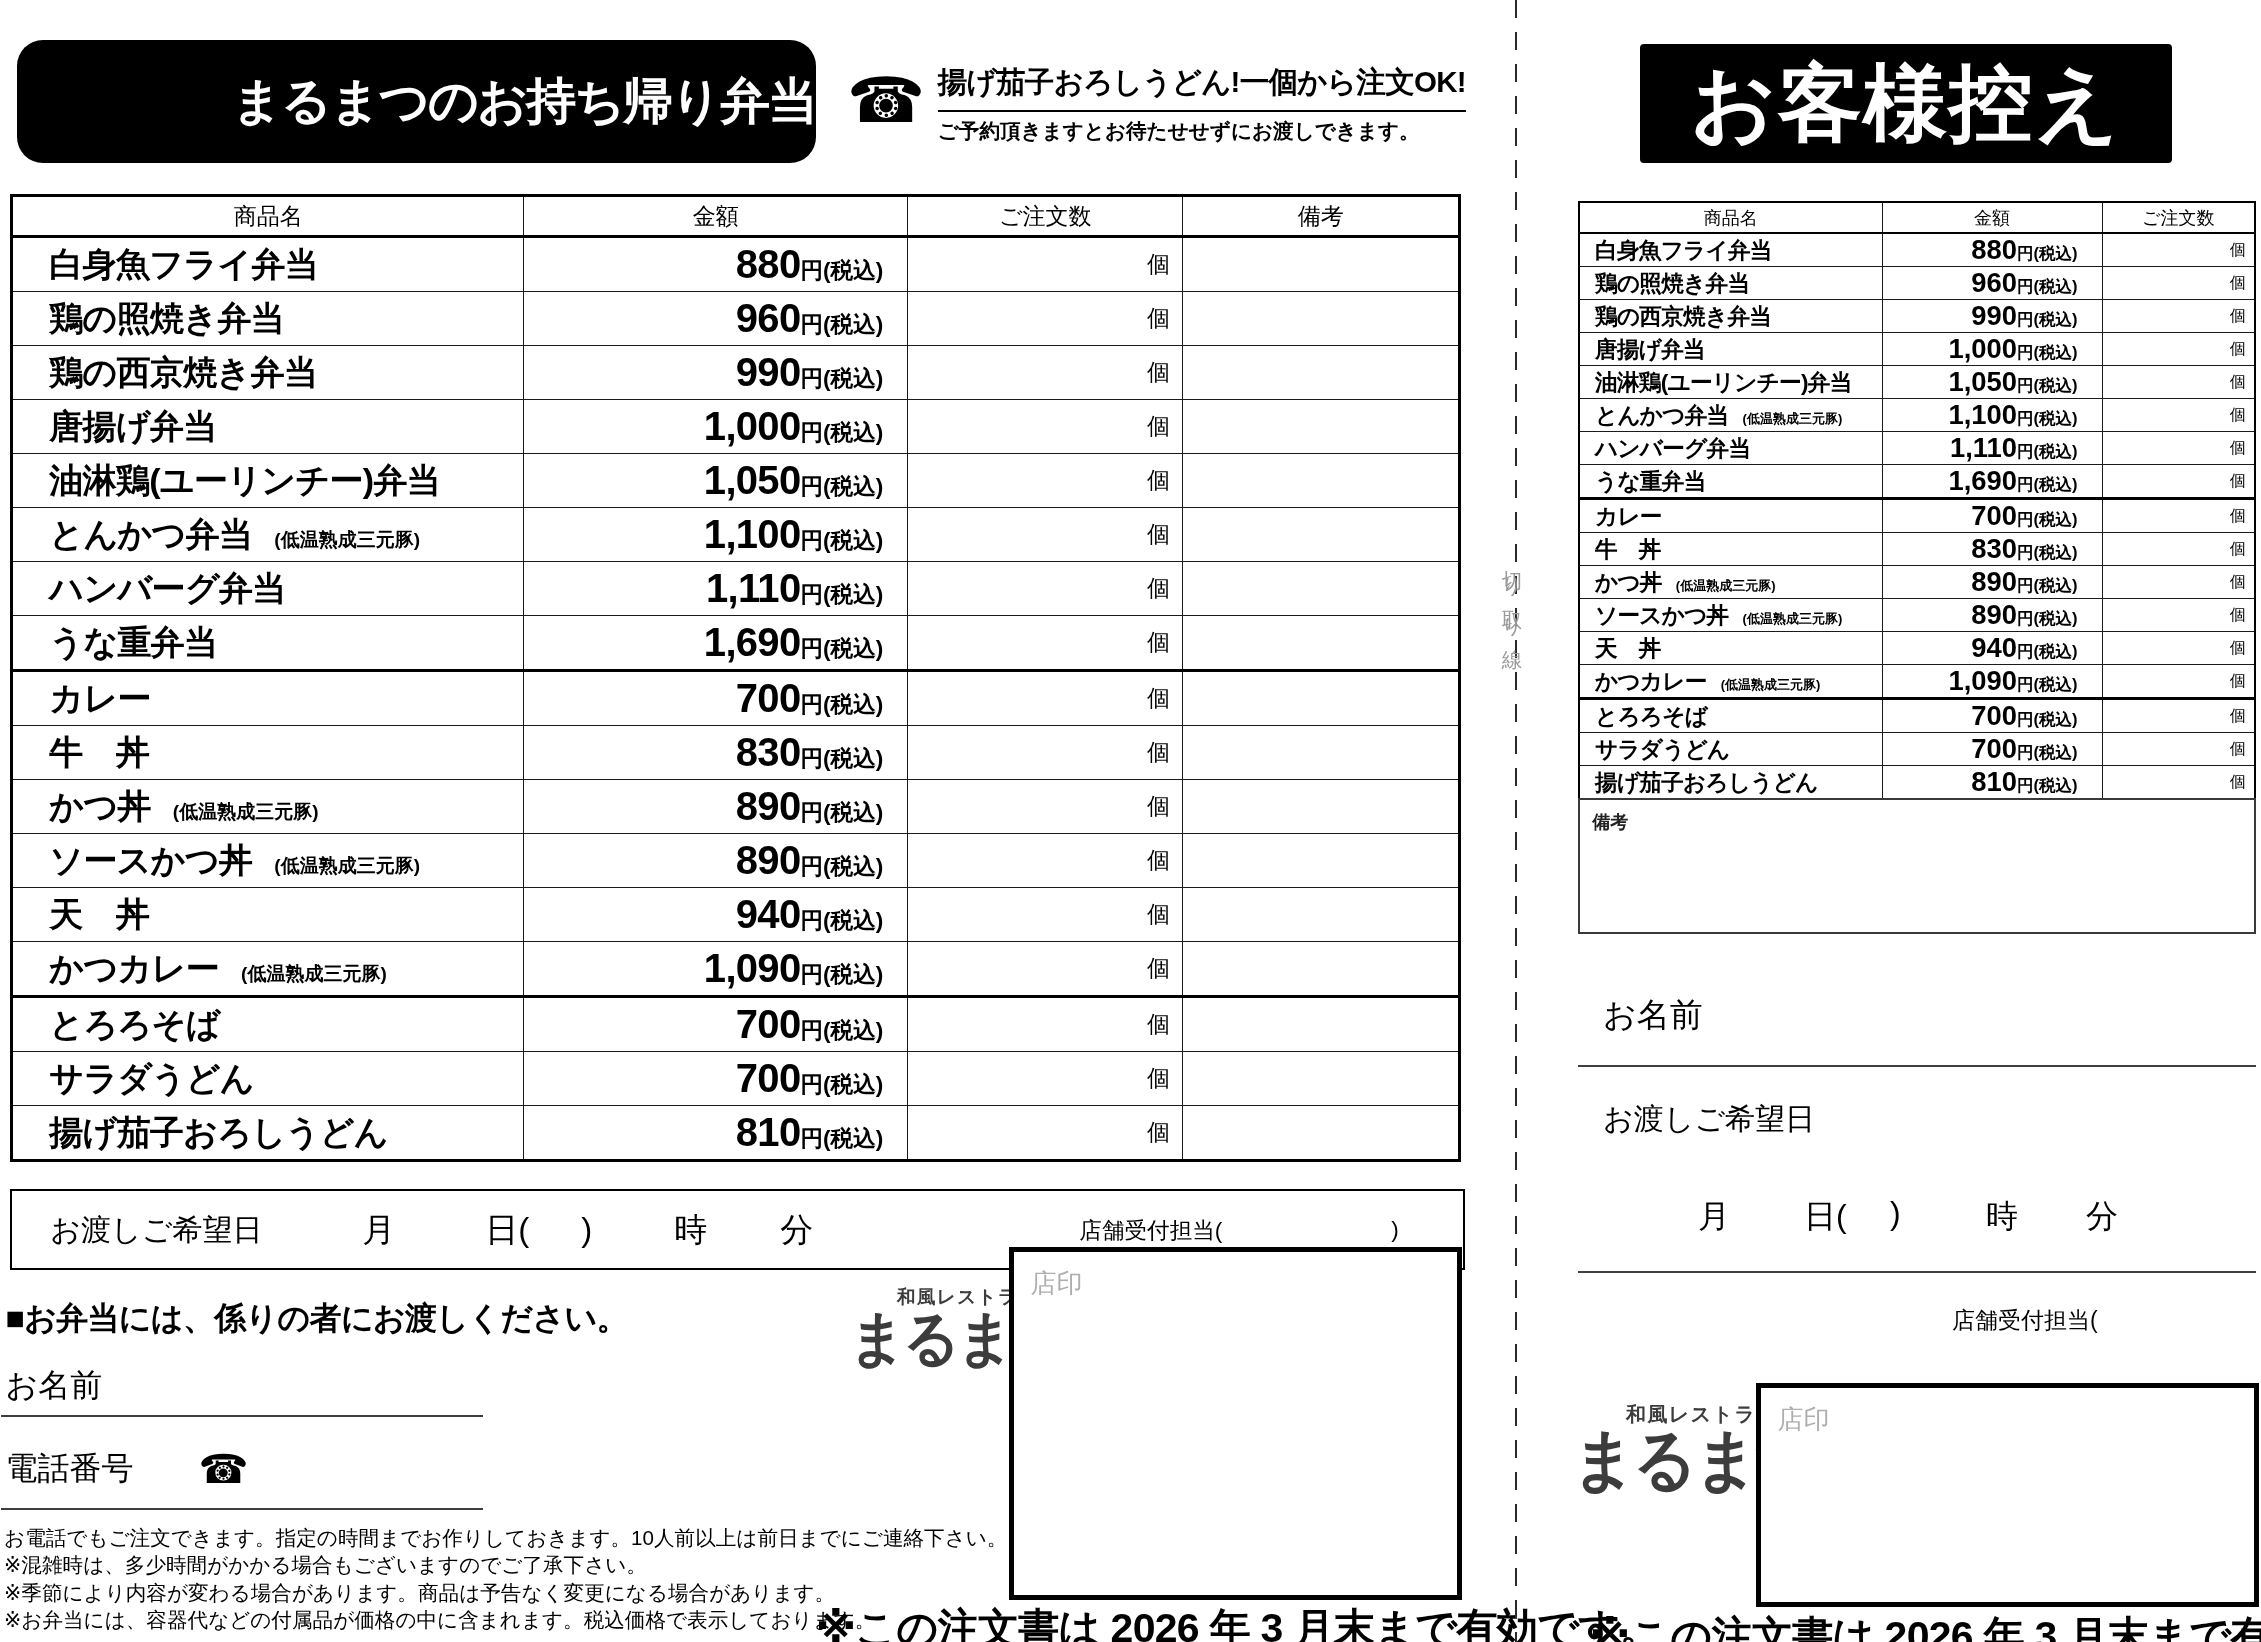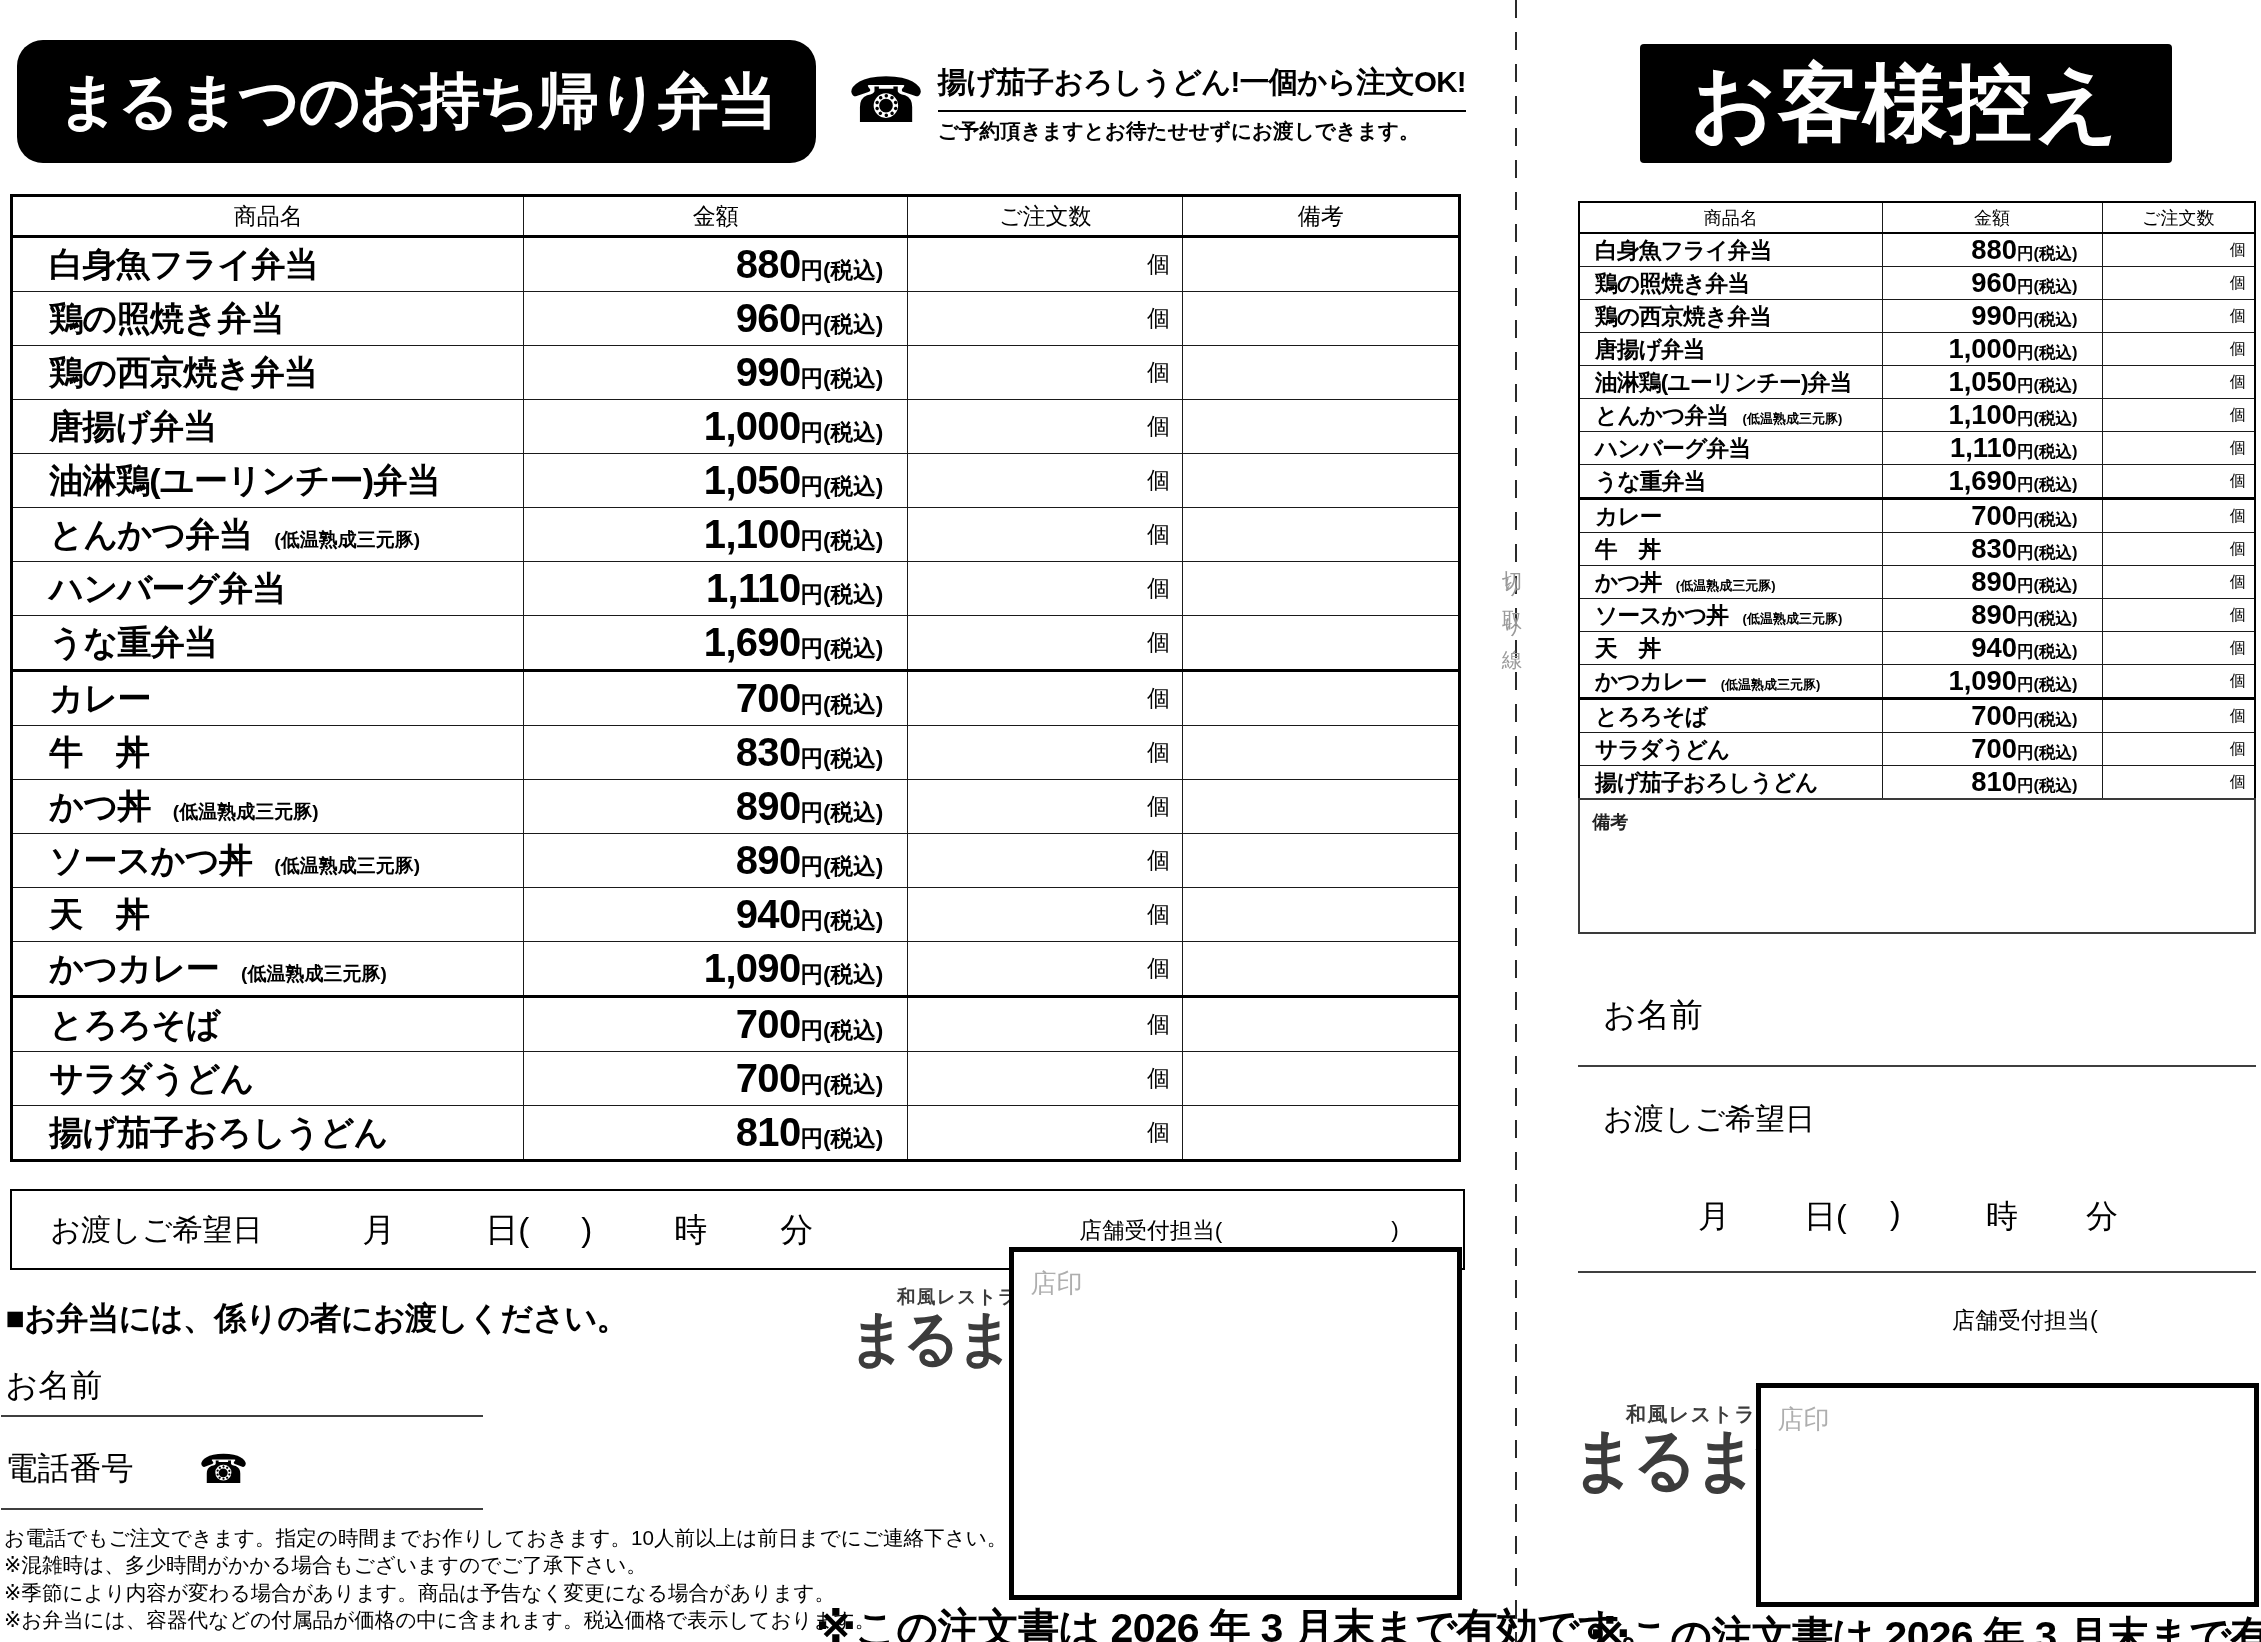--- a/index.html
+++ b/index.html
@@ -2,21 +2,21 @@
 <html style="font-size:11px"><head>
 <meta charset="utf-8">
 <style>
   html,body{margin:0;padding:0;background:#fff;}
   .sheet{
     position:relative;width:2261px;height:1642px;background:#fff;overflow:hidden;
     font-family:"Liberation Sans","DejaVu Sans",sans-serif;color:#000;
   }
   
   .plate{position:absolute;background:#000;color:#fff;display:flex;align-items:center;justify-content:center;font-weight:900;}
-  .plate-left{left:17px;top:40px;width:799px;height:123px;border-radius:26px;font-size:61px;letter-spacing:-2.1px;}
+  .plate-left{left:17px;top:40px;width:799px;height:123px;border-radius:26px;font-size:50px;letter-spacing:-2.1px;justify-content:flex-end;}
   .plate-right{left:1640px;top:44px;width:532px;height:119px;border-radius:4px;font-size:84px;letter-spacing:1.4px;}
   
   .phone-block{position:absolute;left:847px;top:63px;width:590px;display:flex;align-items:flex-start;}
   .phone-icon{font-size:63px;line-height:1;margin-right:12.3px;margin-top:5.5px;}
   .phone-texts{flex:1;}
   .phone-line1{font-size:29.5px;font-weight:800;letter-spacing:-0.7px;border-bottom:2.7px solid #000;padding-bottom:6.9px;white-space:nowrap;}
   .phone-line2{font-size:20.6px;font-weight:700;margin-top:5.5px;white-space:nowrap;}
   
   table.menu{border-collapse:collapse;position:absolute;table-layout:fixed;background:#fff;}
   table.menu th,table.menu td{border:1.4px solid #1a1a1a;vertical-align:middle;padding:0;}

